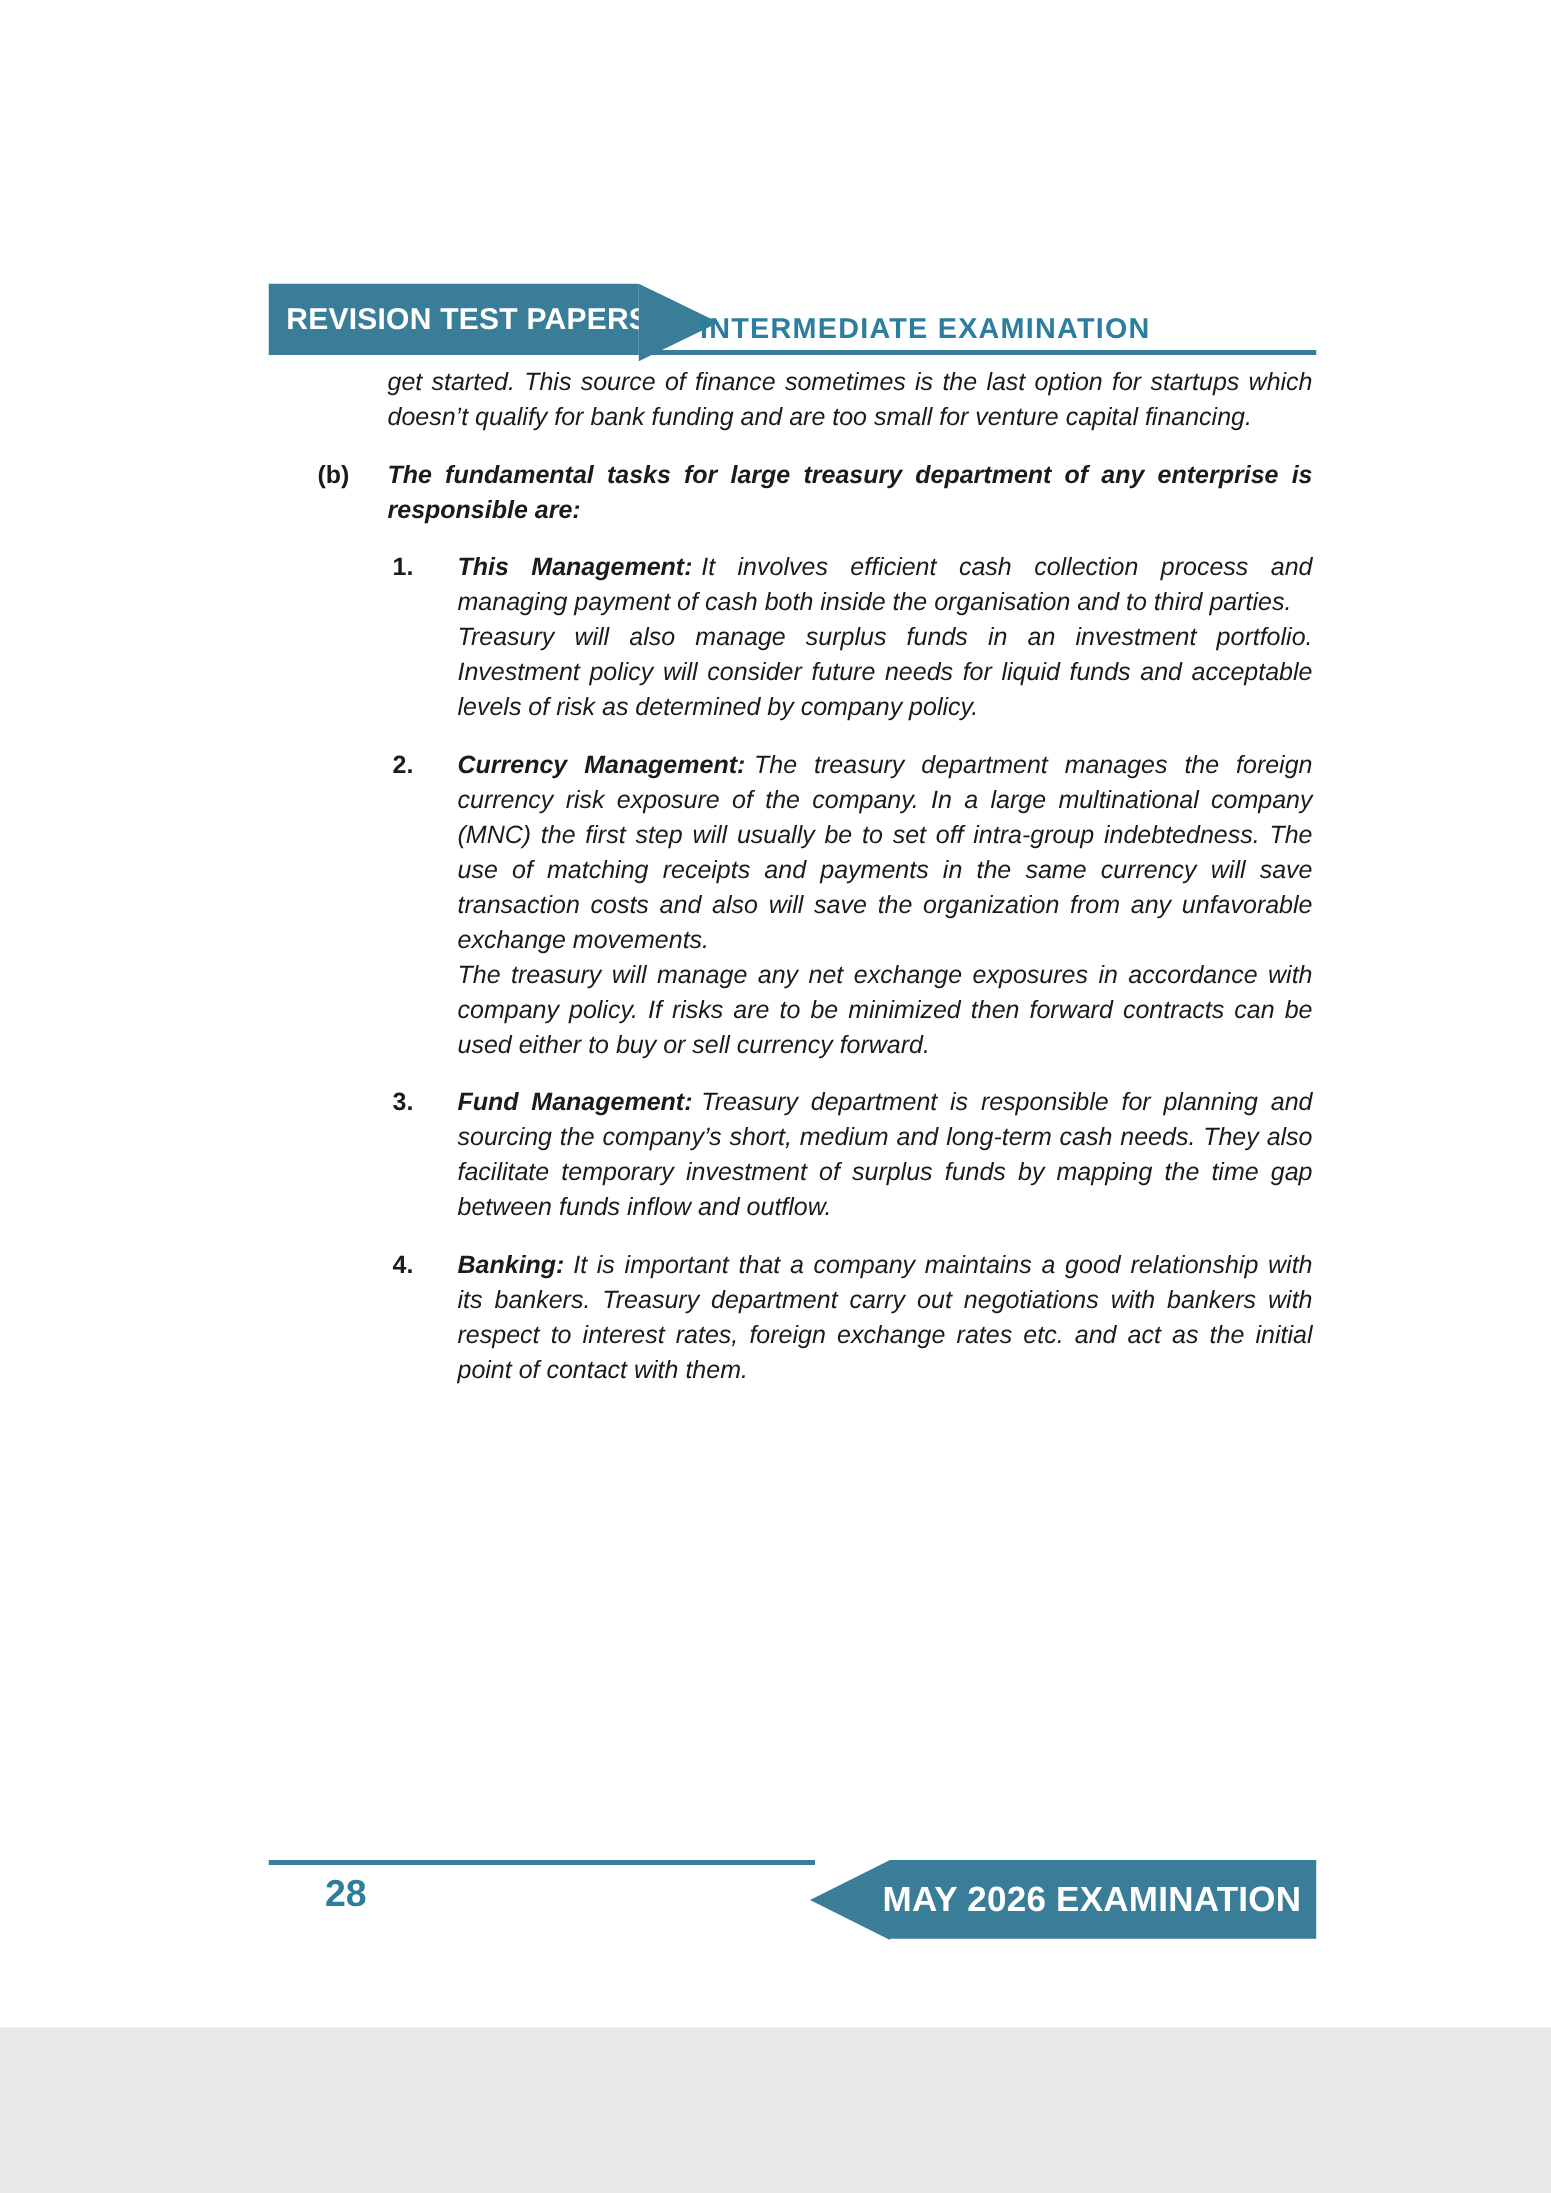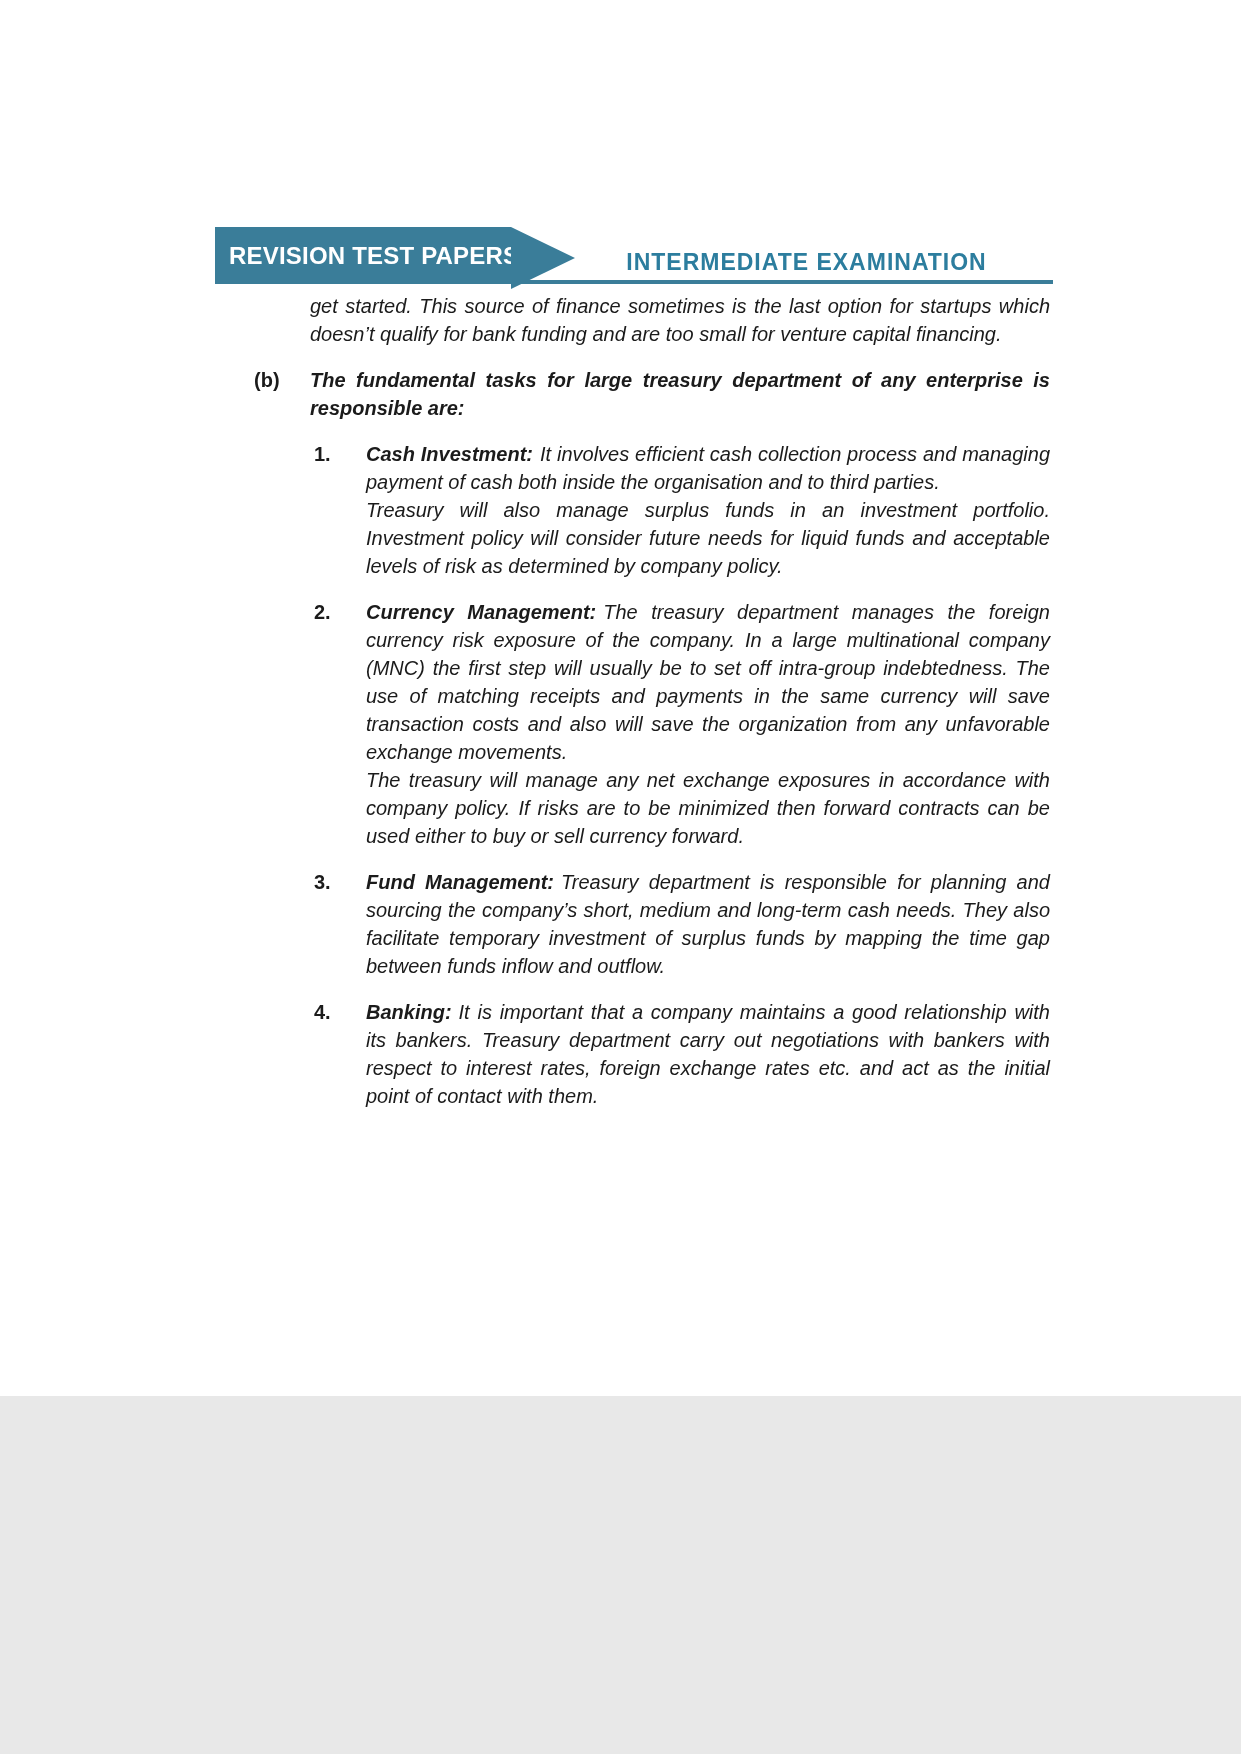--- a/index.html
+++ b/index.html
@@ -1,18 +1,18 @@
 <!DOCTYPE html>
 <html><head>
 <meta charset="utf-8">
 <style>
   html,body{margin:0;padding:0;background:#e8e8e8;}
   .page{
     position:relative;
-    width:1241px;height:1396px;
+    width:1241px;height:1622px;
     background:#ffffff;
     font-family:"Liberation Sans", sans-serif;
     overflow:hidden;
     margin:0 auto;
   }
   
   .hbanner-rect{
     position:absolute;left:215px;top:227px;width:296px;height:57px;
     background:#3a7d99;display:flex;align-items:center;padding-left:14px;
     box-sizing:border-box;
@@ -24,21 +24,21 @@
   .hbanner-arrow{
     position:absolute;left:511px;top:227px;width:0;height:0;
     border-top:31px solid transparent;border-bottom:31px solid transparent;
     border-left:64px solid #3a7d99;
   }
   .hline{
     position:absolute;left:514px;top:280px;width:539px;height:4px;background:#3a7d99;
   }
   .hright{
     position:absolute;left:560px;top:249px;width:493px;
-    text-align:center;color:#2c7d9e;font-size:23px;font-weight:bold;
+    text-align:left;color:#2c7d9e;font-size:23px;font-weight:bold;
     letter-spacing:1px;white-space:nowrap;
   }
   
   .bodytext{
     position:absolute;left:310px;top:292px;width:740px;
     font-size:20px;line-height:28px;color:#1b1b1b;
     text-align:justify;
   }
   .bodytext p{margin:0;font-style:italic;}
   .b-item{position:relative;margin-top:18px;font-weight:bold;}
@@ -89,21 +89,21 @@
 
     <div class="b-item">
       <span class="b-marker">(b)</span>
       <p>The fundamental tasks for large treasury department of any enterprise is responsible are:</p>
     </div>
 
     <div class="tasks">
 
       <div class="task">
         <span class="task-num">1.</span>
-        <p><span class="lead">Cash Investment:</span><span>It involves efficient cash collection process and managing payment of cash both inside the organisation and to third parties.</span></p>
+        <p><span class="lead">This Management:</span><span>It involves efficient cash collection process and managing payment of cash both inside the organisation and to third parties.</span></p>
         <p class="task-extra">Treasury will also manage surplus funds in an investment portfolio.  Investment policy will consider future needs for liquid funds and acceptable levels of risk as determined by company policy.</p>
       </div>
 
       <div class="task">
         <span class="task-num">2.</span>
         <p><span class="lead">Currency Management:</span><span>The treasury department manages the foreign currency risk exposure of the company. In a large multinational company (MNC) the first step will usually be to set off intra-group indebtedness.  The use of matching receipts and payments in the same currency will save transaction costs and also will save the organization from any unfavorable exchange movements.</span></p>
         <p class="task-extra">The treasury will manage any net exchange exposures in accordance with company policy.  If risks are to be minimized then forward contracts can be used either to buy or sell currency forward.</p>
       </div>
 
       <div class="task">

